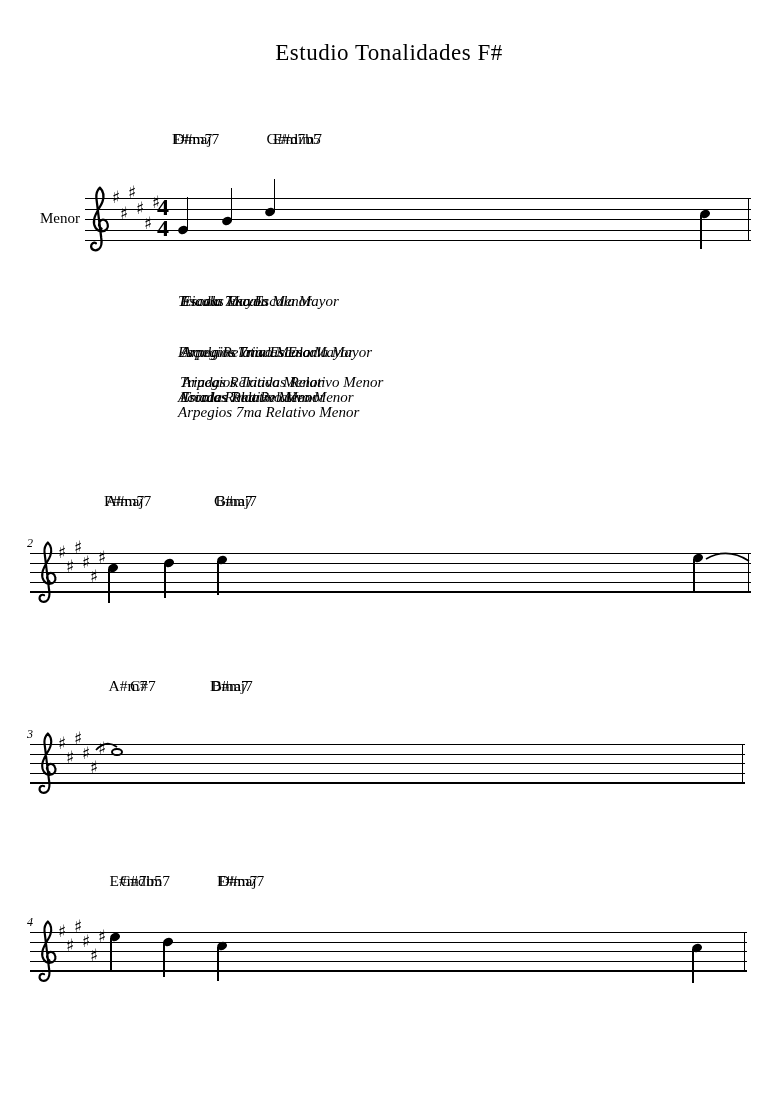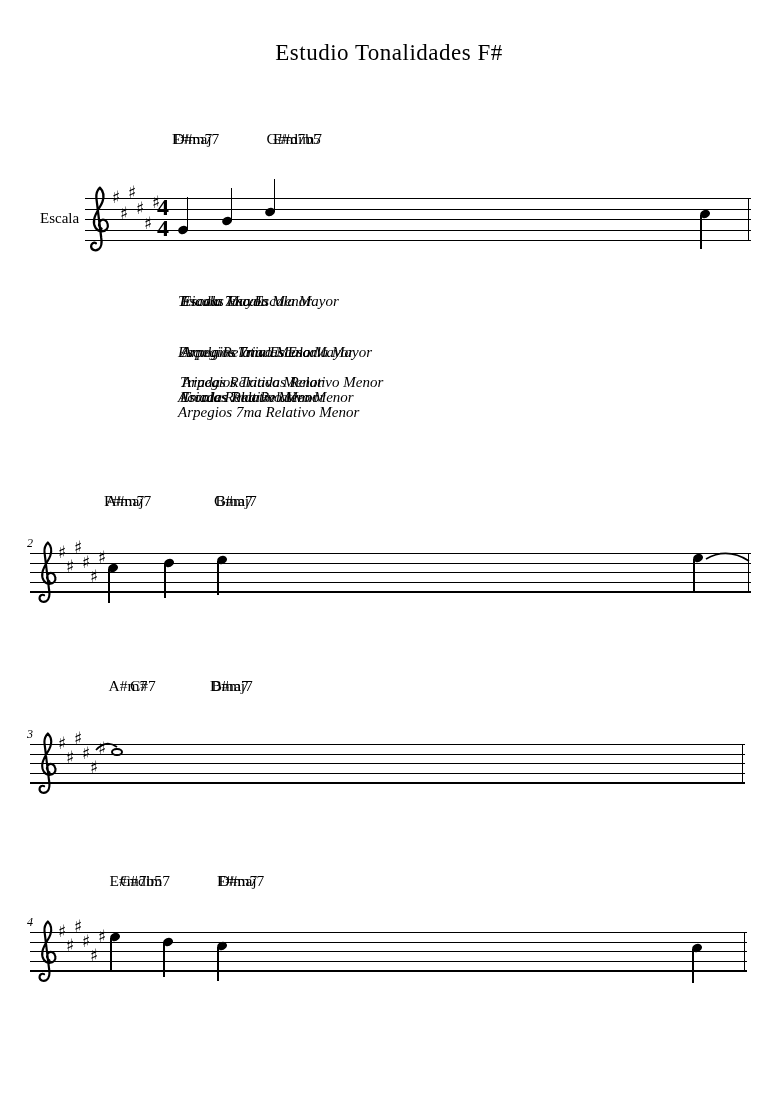--- a/index.html
+++ b/index.html
@@ -32,21 +32,21 @@
 
 <div id="page">
   <div class="title">Estudio Tonalidades F#</div>
   <div id="score">
       <div class="staff-line" style="left: 85px; top: 198px; width: 666px;"></div>
       <div class="staff-line" style="left: 85px; top: 208.5px; width: 666px;"></div>
       <div class="staff-line" style="left: 85px; top: 219px; width: 666px;"></div>
       <div class="staff-line" style="left: 85px; top: 229.5px; width: 666px;"></div>
       <div class="staff-line" style="left: 85px; top: 240px; width: 666px;"></div>
       <div class="barline" style="left: 748px; top: 198px; height: 43px;"></div>
-      <div class="inst-label" style="left: 40px; top: 210px;">Escala</div>
+      <div class="inst-label" style="left: 40px; top: 210px;">Menor</div>
       <svg viewBox="0 0 30 80" class="clef-svg" style="left: 84px; top: 185px; width: 30px; height: 70px;">
         <path d="M16 3 C20 7 21 13 19 19 C17 25 11 31 9.5 39 C8 47 12.5 53 18 53 C23 53 26 49 25 45 C24 40 19.5 38 16.5 41 C14 43.5 14.5 48 18 50 M16 3 C13 6 11.5 10 12 15 L17.5 60 C18.5 66 18 71 14.5 73.5 C10.5 76 6 74 6 70 C6 67 9 65 11.5 66.5" fill="none" stroke="#000" stroke-width="2.6" stroke-linecap="round"></path>
       </svg>
       <div class="sharp" style="left: 112px; top: 189px;">♯</div>
       <div class="sharp" style="left: 120px; top: 204.75px;">♯</div>
       <div class="sharp" style="left: 128px; top: 183.75px;">♯</div>
       <div class="sharp" style="left: 136px; top: 199.5px;">♯</div>
       <div class="sharp" style="left: 144px; top: 215.25px;">♯</div>
       <div class="sharp" style="left: 152px; top: 194.25px;">♯</div>
       <div class="timesig" style="left: 157px; top: 195px;">4</div>

